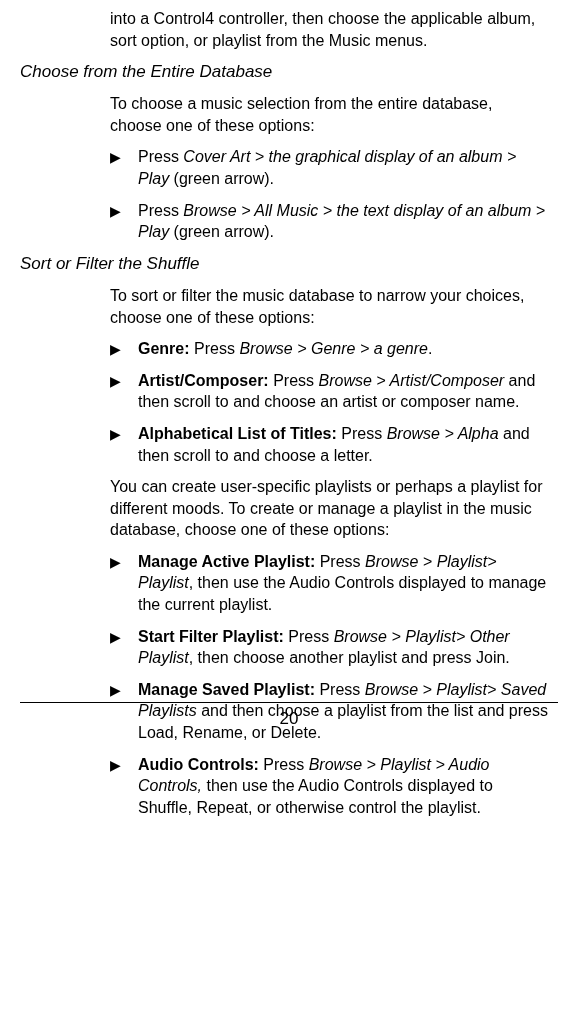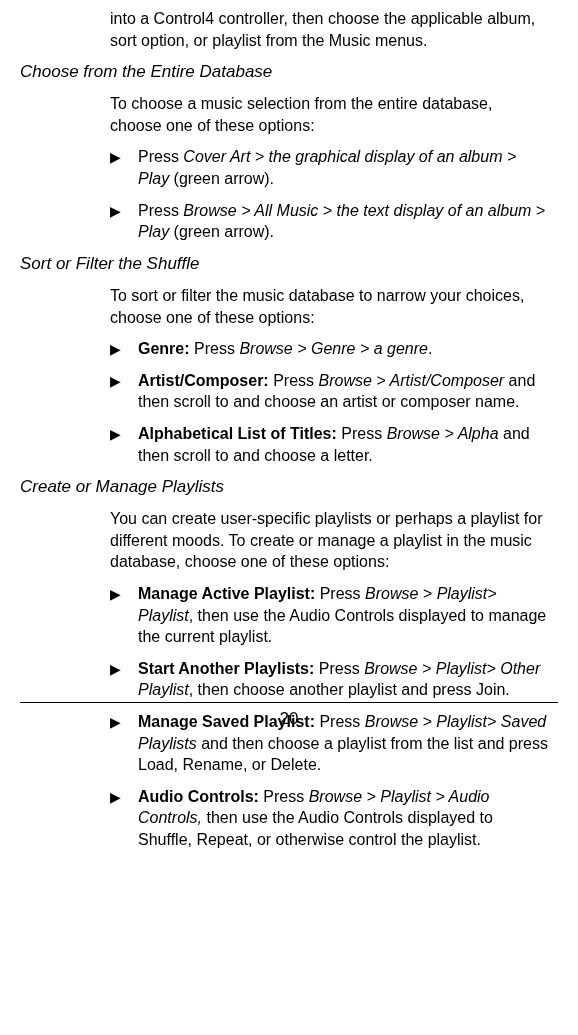--- a/index.html
+++ b/index.html
@@ -59,33 +59,32 @@
         </span>
       </div>
       <div class="li">
         <span class="bullet">▶</span>
         <span class="li-body">
           <span class="bold">Alphabetical List of Titles:</span><span> Press </span><span class="italic">Browse &gt; Alpha</span><span> and then scroll to and choose a letter.</span>
         </span>
       </div>
     </div>
 
-    <h2 class="heading">Create or Manage Playlists</h2>
     <p class="para">You can create user-specific playlists or perhaps a playlist for different moods. To create or manage a playlist in the music database, choose one of these options:</p>
     <div class="list">
       <div class="li">
         <span class="bullet">▶</span>
         <span class="li-body">
           <span class="bold">Manage Active Playlist:</span><span> Press </span><span class="italic">Browse &gt; Playlist&gt; Playlist</span><span>, then use the Audio Controls displayed to manage the current playlist.</span>
         </span>
       </div>
       <div class="li">
         <span class="bullet">▶</span>
         <span class="li-body">
-          <span class="bold">Start Another Playlists:</span><span> Press </span><span class="italic">Browse &gt; Playlist&gt; Other Playlist</span><span>, then choose another playlist and press Join.</span>
+          <span class="bold">Start Filter Playlist:</span><span> Press </span><span class="italic">Browse &gt; Playlist&gt; Other Playlist</span><span>, then choose another playlist and press Join.</span>
         </span>
       </div>
       <div class="li">
         <span class="bullet">▶</span>
         <span class="li-body">
           <span class="bold">Manage Saved Playlist:</span><span> Press </span><span class="italic">Browse &gt; Playlist&gt; Saved Playlists</span><span> and then choose a playlist from the list and press Load, Rename, or Delete.</span>
         </span>
       </div>
       <div class="li">
         <span class="bullet">▶</span>

